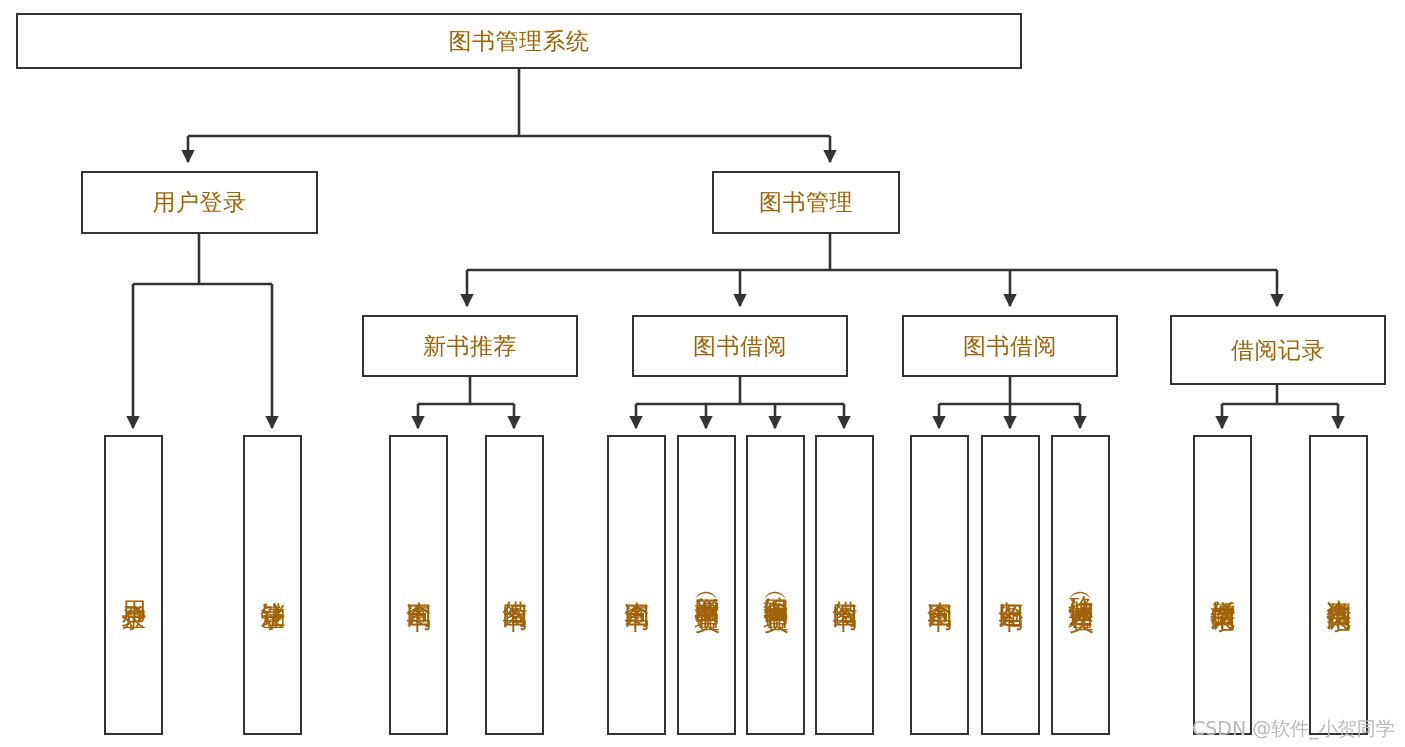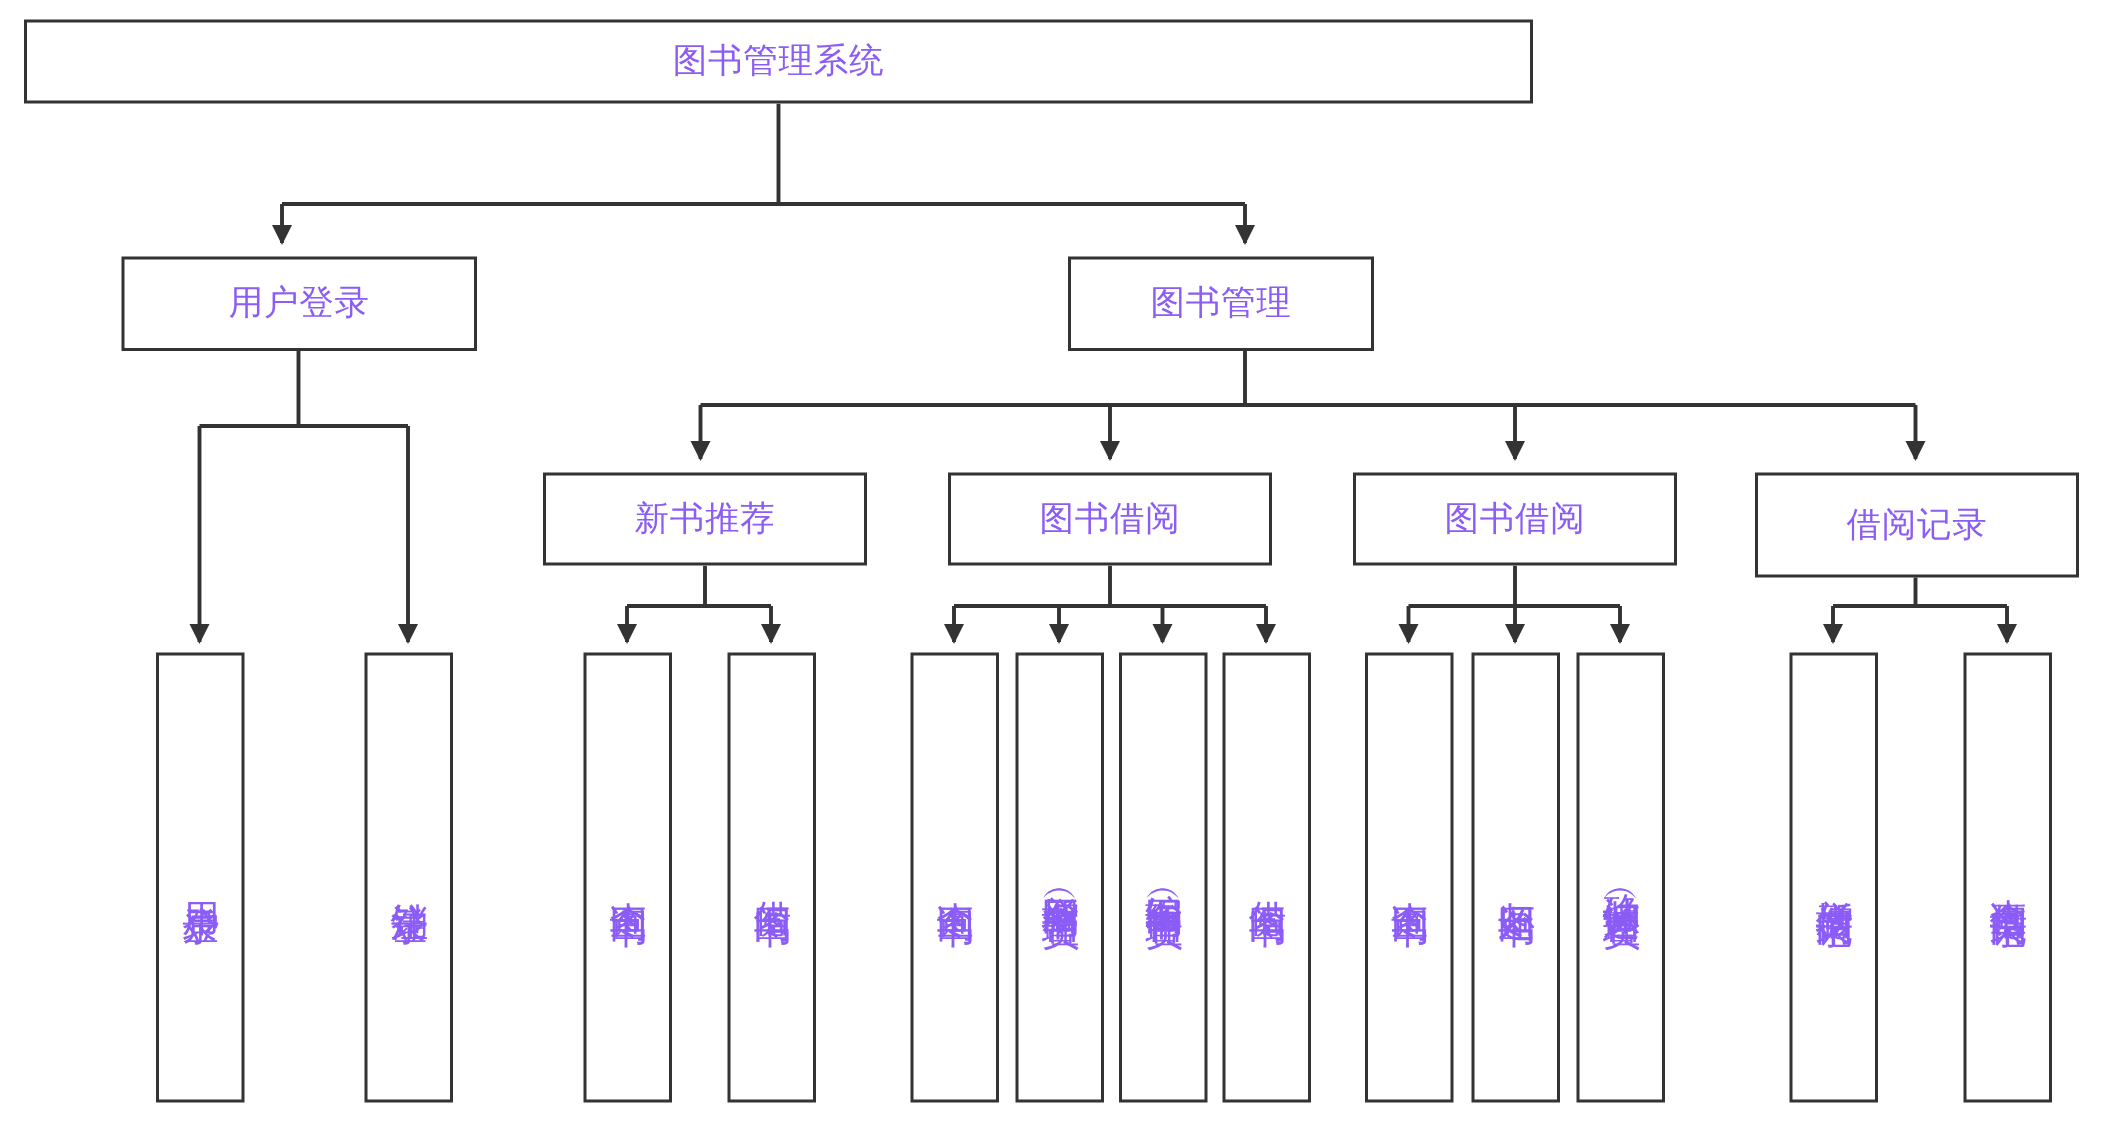--- a/index.html
+++ b/index.html
@@ -30,21 +30,21 @@
     position: absolute;
     box-sizing: border-box;
     background: #ffffff;
     border: 2.4px solid #333333;
     display: flex;
     align-items: center;
     justify-content: center;
     overflow: hidden;
   }
   .node .label {
-    color: #8b5cf6;
+    color: #a16207;
     text-align: right;
     line-height: 1.0;
     white-space: nowrap;
   }
   .node.horizontal .label {
     font-size: 23px;
     letter-spacing: 0.5px;
   }
   
   .node.vertical {
@@ -123,21 +123,21 @@
     </g>
   </svg>
 
   <div class="node horizontal" style="left:16px; top:13px; width:1006px; height:56px;">
     <span class="label">图书管理系统</span>
   </div>
 
   <div class="node horizontal" style="left:81px; top:171px; width:237px; height:63px;">
     <span class="label">用户登录</span>
   </div>
-  <div class="node horizontal" style="left:712px; top:171px; width:204px; height:63px;">
+  <div class="node horizontal" style="left:712px; top:171px; width:188px; height:63px;">
     <span class="label">图书管理</span>
   </div>
 
   <div class="node horizontal" style="left:362px; top:315px; width:216px; height:62px;">
     <span class="label">新书推荐</span>
   </div>
   <div class="node horizontal" style="left:632px; top:315px; width:216px; height:62px;">
     <span class="label">图书借阅</span>
   </div>
   <div class="node horizontal" style="left:902px; top:315px; width:216px; height:62px;">
@@ -184,14 +184,15 @@
     <span class="label">确认归还（管理员）</span>
   </div>
 
   <div class="node vertical" style="left:1193px; top:435px; width:59px; height:300px;">
     <span class="label">新增借阅记录</span>
   </div>
   <div class="node vertical" style="left:1309px; top:435px; width:59px; height:300px;">
     <span class="label">查询借阅记录</span>
   </div>
 
+  <div class="watermark">CSDN @软件_小贺同学</div>
 
 </div>
 
 </body></html>

